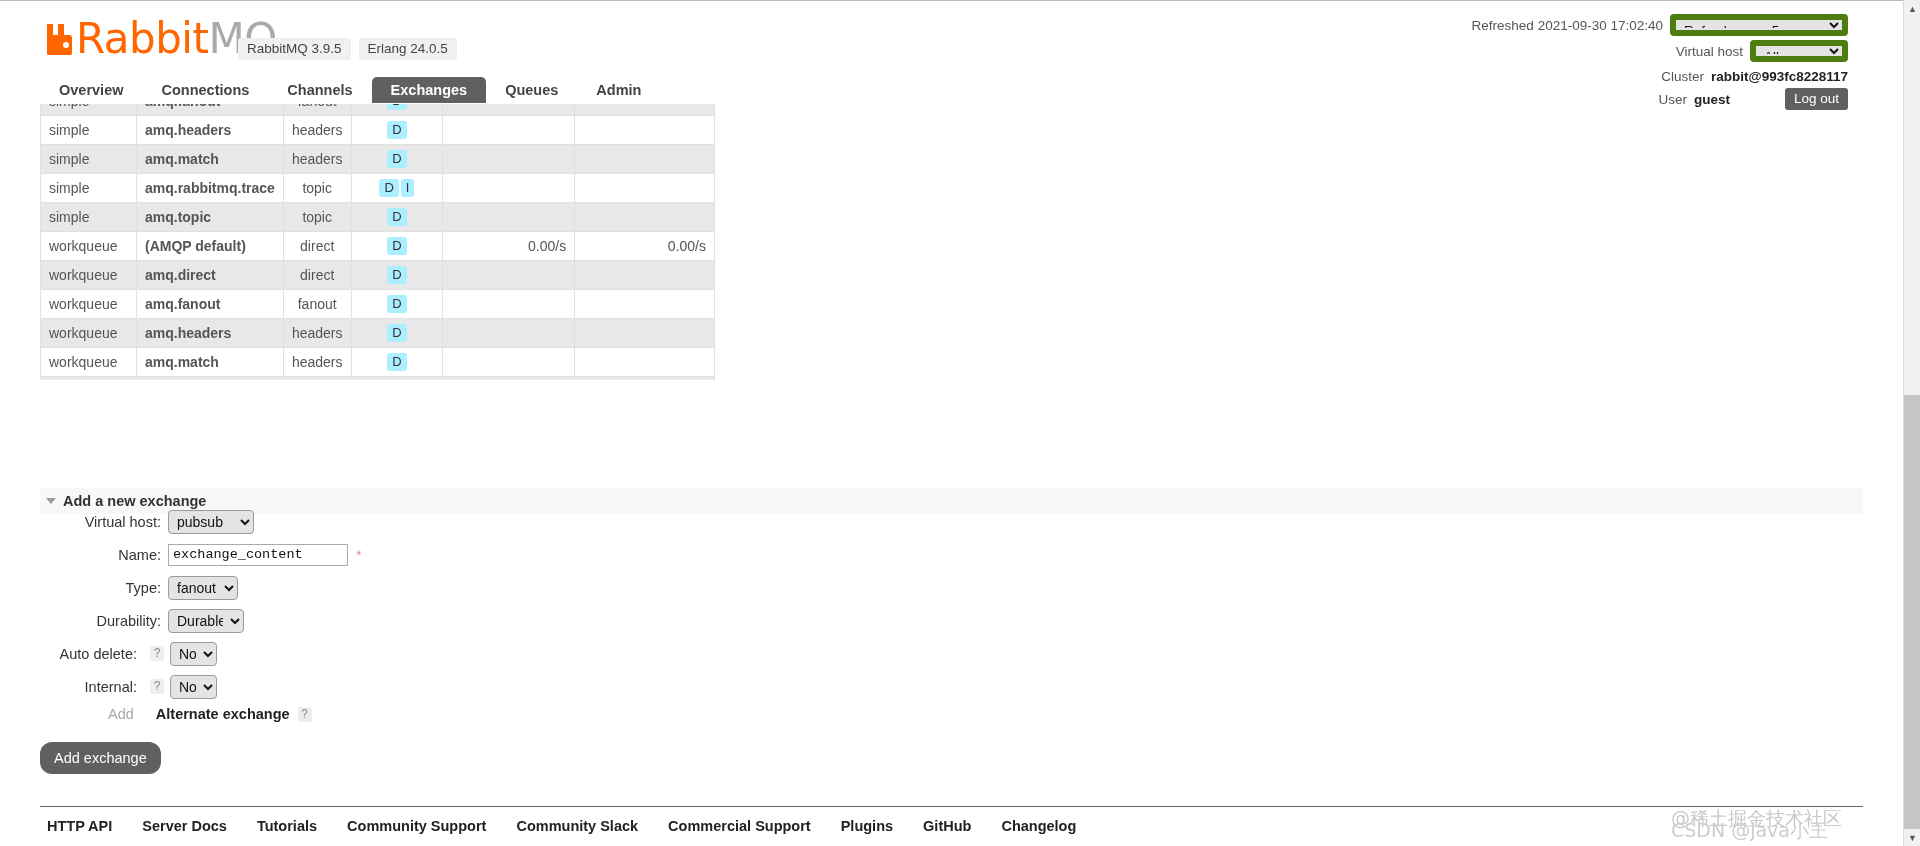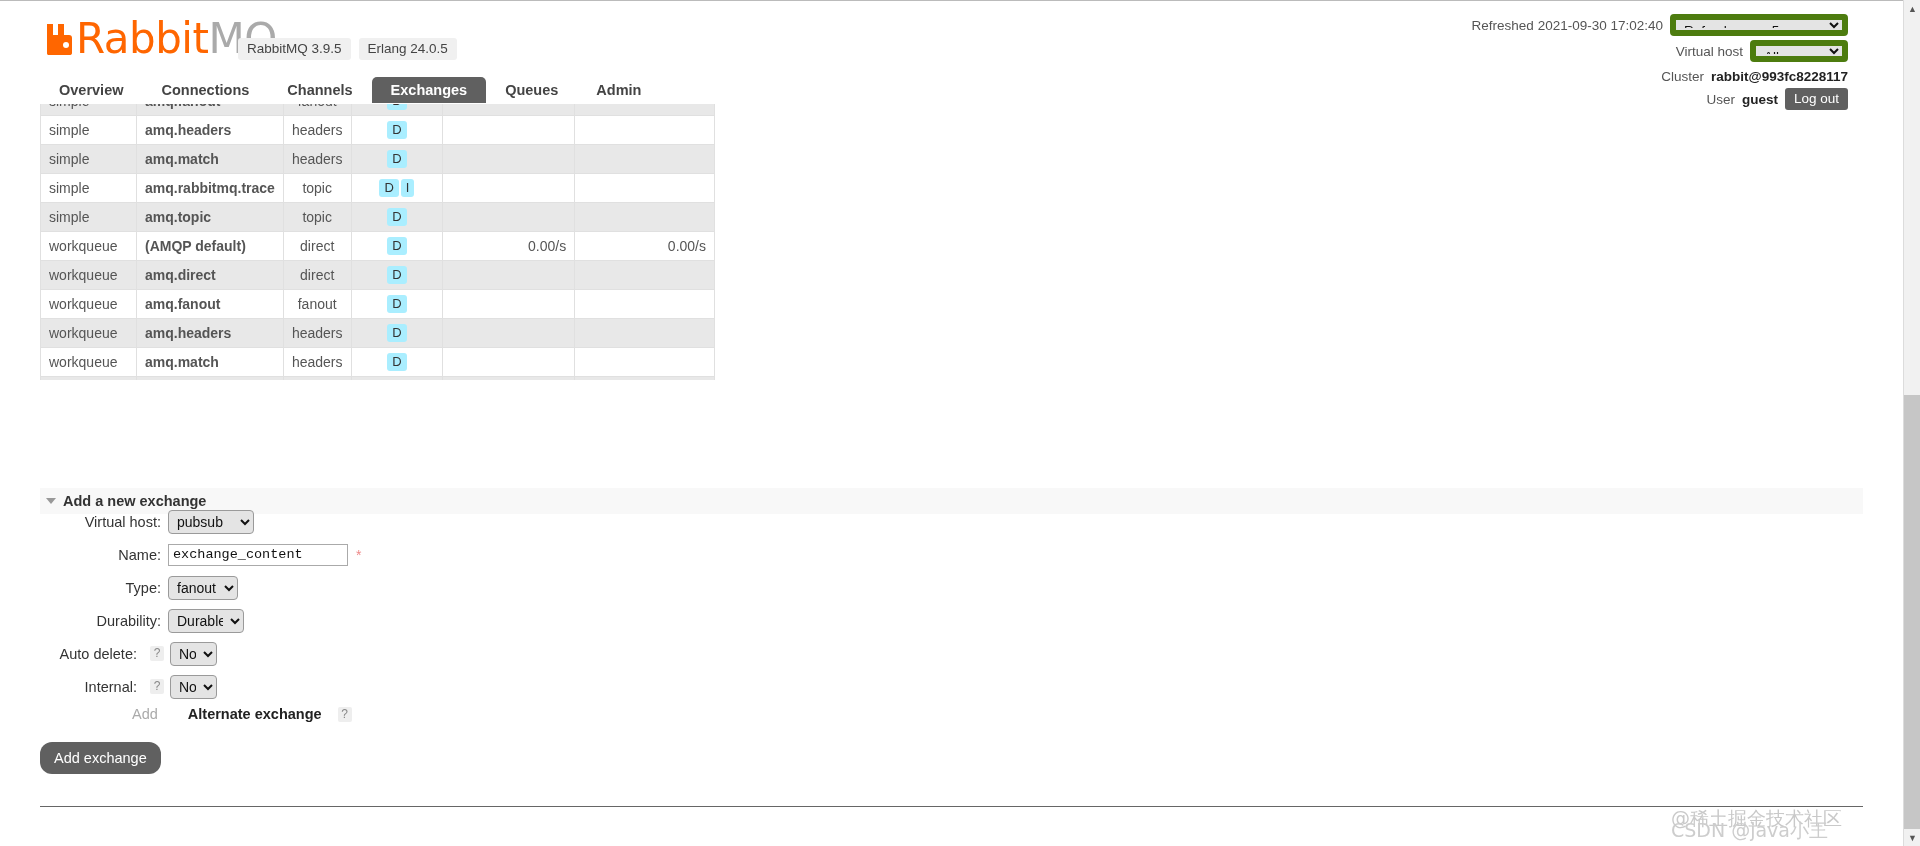--- a/index.html
+++ b/index.html
@@ -94,20 +94,21 @@
   select.sel-refresh { width: 178px; }
   select.sel-vhost { width: 98px; }
   .hdr-row-plain { margin-bottom: 3px; height: 20px; }
   .hdr-strong { font-weight: bold; color: #222; }
   .logout-btn {
     background: #606060; color: #fff;
     border: none; border-radius: 3px;
     font-family: "Liberation Sans", sans-serif;
     font-size: 13.5px; padding: 3px 9px 4px 9px;
     cursor: pointer;
+    margin-left: 48px;
   }
 
   
   .table-clip {
     position: absolute; left: 40px; top: 104px;
     width: 675px; height: 276px; overflow: hidden;
   }
   table.ex-table {
     border-collapse: collapse; width: 675px;
     font-size: 14px; position: relative; top: -18px;
@@ -185,22 +186,22 @@
     font-size: 13.5px; padding: 2px 4px;
     border: 1px solid #aaa; background: #fff;
     color: #111; height: 22px;
   }
   .in-name { width: 180px; }
   .in-arg-k { width: 180px; }
   .in-arg-v { width: 180px; }
   .req-star { color: #e88; margin-left: 8px; font-size: 14px; }
   .eq-sign { margin: 0 6px; color: #333; }
   .subrow {
-    display: flex; align-items: center; margin-left: 92px;
-    margin-top: 2px; margin-bottom: 8px; gap: 8px;
+    display: flex; align-items: center; margin-left: 68px;
+    margin-top: 2px; margin-bottom: 8px;
   }
   .add-link { color: #aaa; font-size: 14.5px; margin-right: 22px; cursor: pointer; }
   .alt-ex { font-weight: bold; color: #222; font-size: 14.5px; margin-right: 8px; }
   .add-exchange-btn {
     background: #606060; color: #fff; border: none; border-radius: 12px;
     font-family: "Liberation Sans", sans-serif;
     font-size: 14.5px; padding: 8px 14px; cursor: pointer;
     margin-top: 12px; margin-left: 0;
   }
 
@@ -460,20 +461,31 @@
     <div class="subrow">
       <span class="add-link">Add</span>
       <span class="alt-ex">Alternate exchange</span>
       <span class="qmark">?</span>
     </div>
 
     <button class="add-exchange-btn">Add exchange</button>
   </div>
 
   <div class="footer-rule"></div>
+  <div class="footer" id="footer-links">
+      <a href="#">HTTP API</a>
+      <a href="#">Server Docs</a>
+      <a href="#">Tutorials</a>
+      <a href="#">Community Support</a>
+      <a href="#">Community Slack</a>
+      <a href="#">Commercial Support</a>
+      <a href="#">Plugins</a>
+      <a href="#">GitHub</a>
+      <a href="#">Changelog</a>
+    </div>
 
   <div class="wm1">@稀土掘金技术社区</div>
   <div class="wm2">CSDN @java小王</div>
 
   <div class="scrollbar">
     <div class="sb-arrow sb-up">▲</div>
     <div class="sb-thumb"></div>
     <div class="sb-arrow sb-down">▼</div>
   </div>
 

